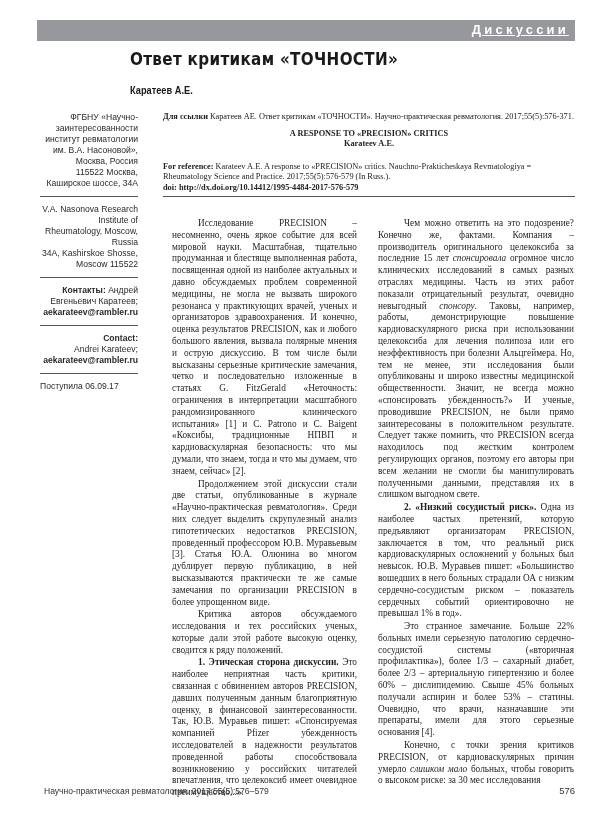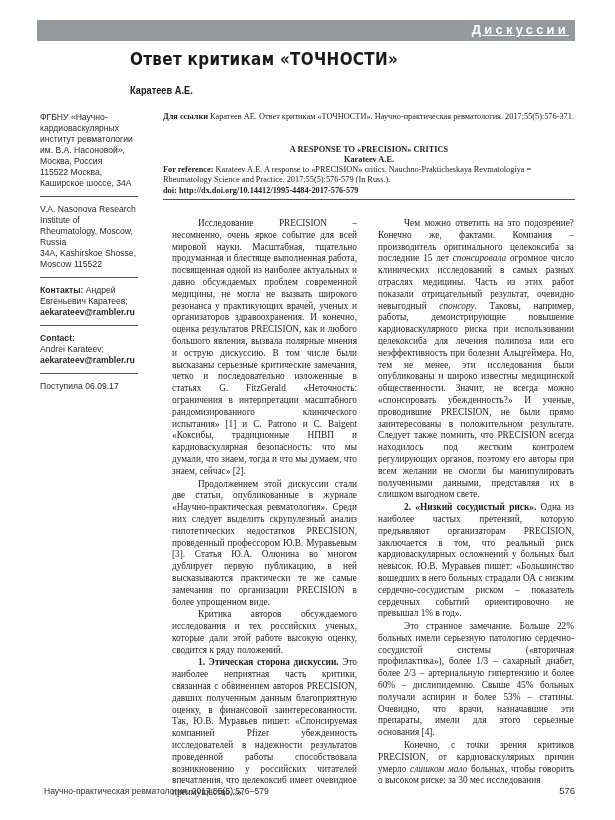--- a/index.html
+++ b/index.html
@@ -24,31 +24,31 @@
     font-family: "Liberation Sans", sans-serif; font-weight: bold; font-size: 10.5px;
     transform: scaleX(0.88); transform-origin: left top; white-space: nowrap;
   }
   .sidebar {
     position: absolute; left: 40px; top: 112px; width: 98px;
     font-family: "Liberation Sans", sans-serif; font-size: 8.6px; line-height: 11px;
     color: #2a2a2a;
   }
   .sb-block { padding-bottom: 7px; }
   .sb-rule { height: 0; border-top: 1px solid #555; margin: 0 0 7px 0; }
-  .sb-line { display: block; white-space: nowrap; }
+  .sb-line { display: block; white-space: nowrap; text-align: right; }
   .sb-bold { font-weight: bold; }
   .refbox {
     position: absolute; left: 163px; top: 112px; width: 412px;
     font-family: "Liberation Serif", serif; font-size: 8.3px; line-height: 10.5px; color: #222;
   }
   .refbox b { font-weight: bold; }
   .en-title {
-    text-align: center; font-weight: bold; margin-top: 22px; font-size: 8.3px; line-height: 10px;
+    text-align: center; font-weight: bold; margin-top: 6px; font-size: 8.3px; line-height: 10px;
   }
-  .en-ref { }
+  .en-ref { margin-top: 13px; }
   .ref-rule { border-top: 1.3px solid #555; margin-top: 3px; }
   .col {
     position: absolute; top: 218px; width: 194px;
     font-family: "Liberation Serif", serif; font-size: 9.3px; line-height: 11.8px;
     color: #1e1e1e; text-align: justify;
   }
   .col-left { left: 163px; }
   .col-right { left: 369px; width: 205px; }
   .col p { margin: 0 0 1px 9px; text-indent: 26px; }
   .col i { font-style: italic; font-family: Liberation Serif, serif; }
@@ -66,21 +66,21 @@
 <div class="section-bar">
   <span class="section-label">Дискуссии</span>
 </div>
 
 <div class="title">Ответ критикам «ТОЧНОСТИ»</div>
 <div class="author">Каратеев А.Е.</div>
 
 <aside class="sidebar">
   <div class="sb-block">
     <span class="sb-line">ФГБНУ «Научно-</span>
-    <span class="sb-line">кардиоваскулярных</span>
+    <span class="sb-line">заинтересованности</span>
     <span class="sb-line">институт ревматологии</span>
     <span class="sb-line">им. В.А. Насоновой»,</span>
     <span class="sb-line">Москва, Россия</span>
     <span class="sb-line">115522 Москва,</span>
     <span class="sb-line">Каширское шоссе, 34А</span>
   </div>
   <div class="sb-rule"></div>
   <div class="sb-block">
     <span class="sb-line">V.A. Nasonova Research</span>
     <span class="sb-line">Institute of</span>

